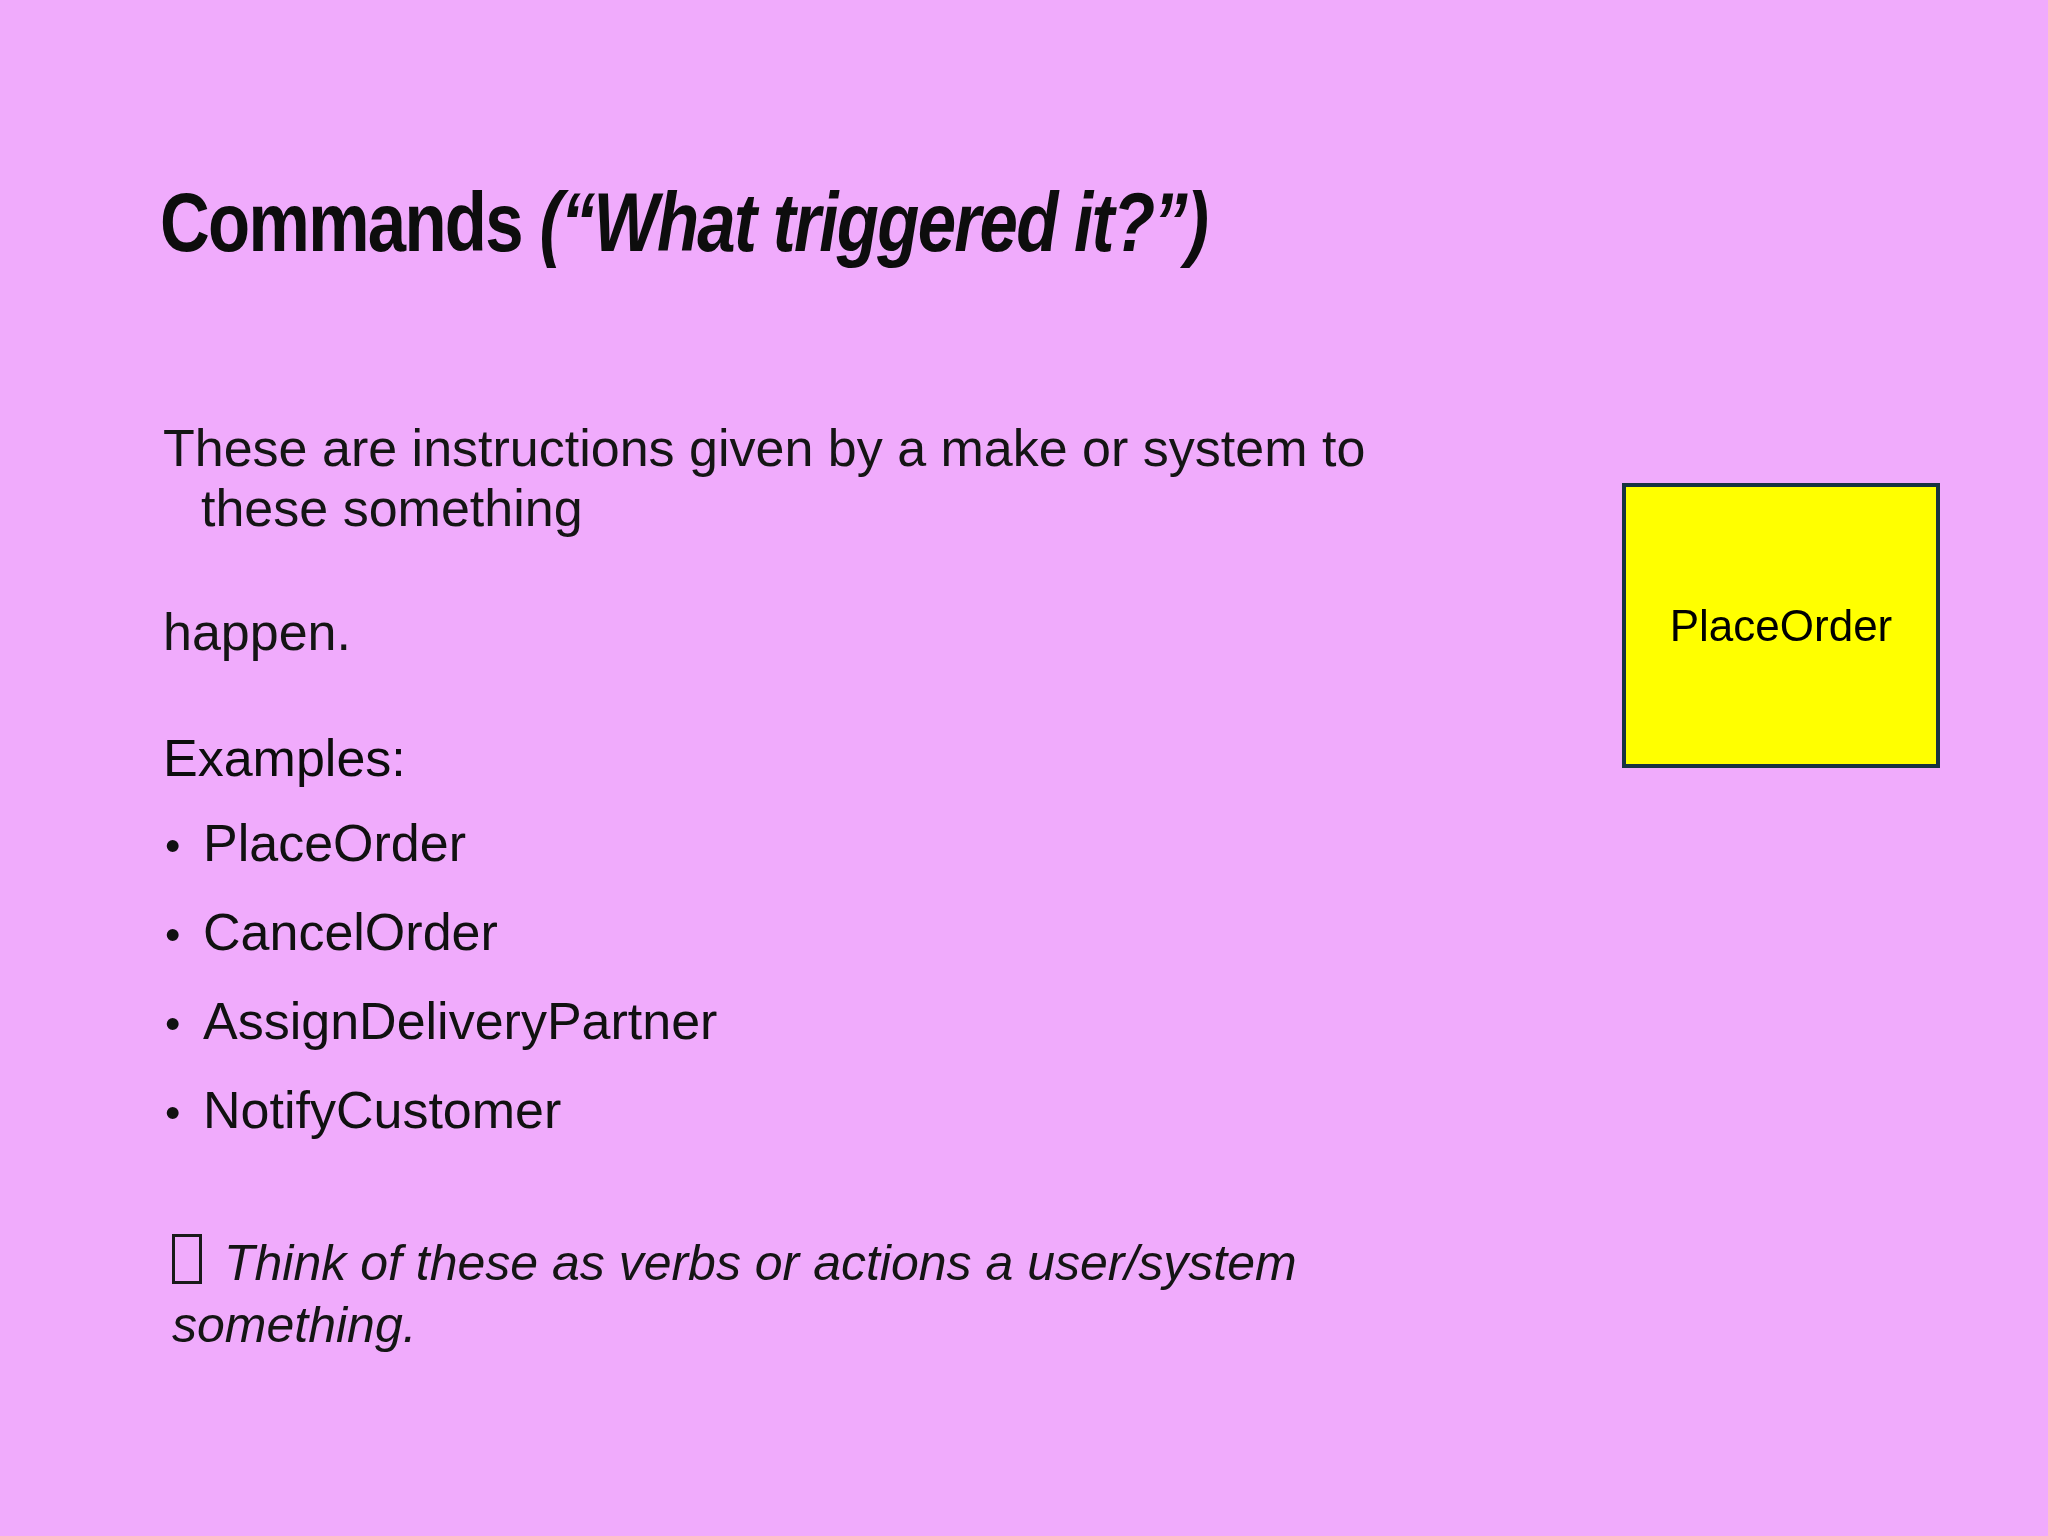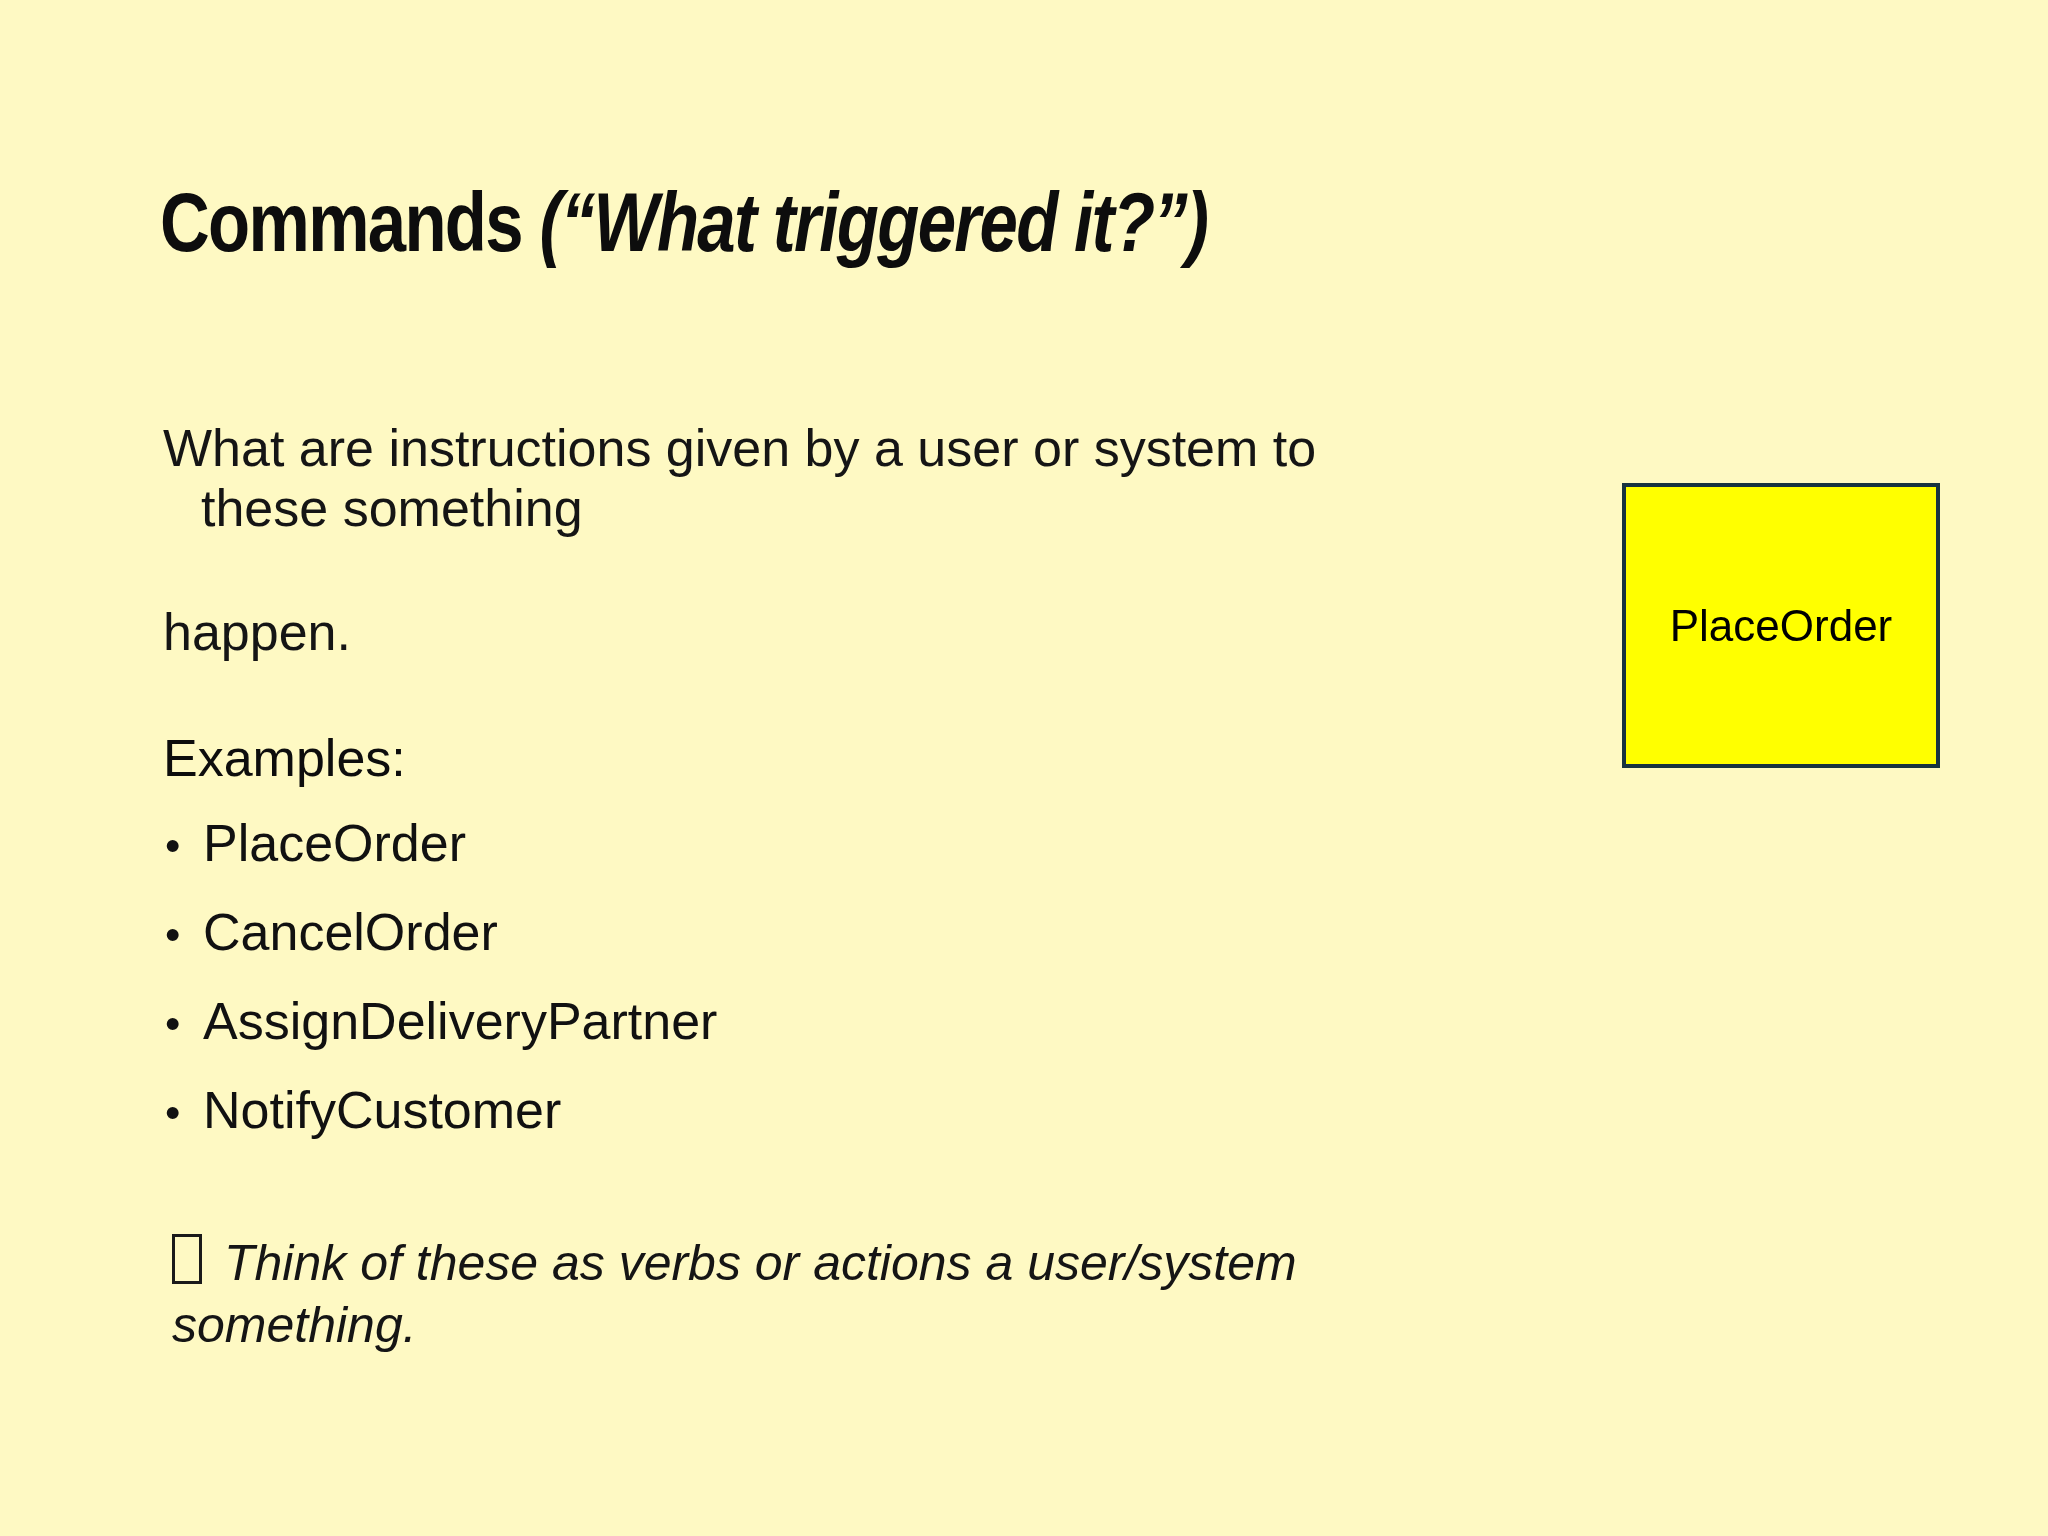--- a/index.html
+++ b/index.html
@@ -1,20 +1,20 @@
 <!DOCTYPE html>
 <html><head>
 <meta charset="utf-8">
 <style>
   html, body { margin: 0; padding: 0; background: #ffffff; }
   .slide {
     position: relative;
     width: 2048px;
     height: 1536px;
-    background: #fef9c3;
+    background: #f0abfc;
     font-family: "Liberation Sans", sans-serif;
     color: #111111;
     overflow: hidden;
   }
   .title {
     position: absolute;
     left: 160px;
     top: 118px;
     font-size: 84px;
     font-weight: 700;
@@ -106,21 +106,21 @@
 </head>
 <body>
 
 <div class="slide">
 
   <h1 class="title">
     <span>Commands </span><span class="title-italic">(“What triggered it?”)</span>
   </h1>
 
   <div class="body-text intro-p1">
-    <div>What are instructions given by a user or system to</div>
+    <div>These are instructions given by a make or system to</div>
     <div class="intro-wrap-line">these something</div>
   </div>
 
   <div class="body-text intro-p2">happen.</div>
 
   <div class="examples-heading">Examples:</div>
 
   <ul class="bullet-list">
     <li class="bullet-item">
       <span class="bullet-marker">•</span>

